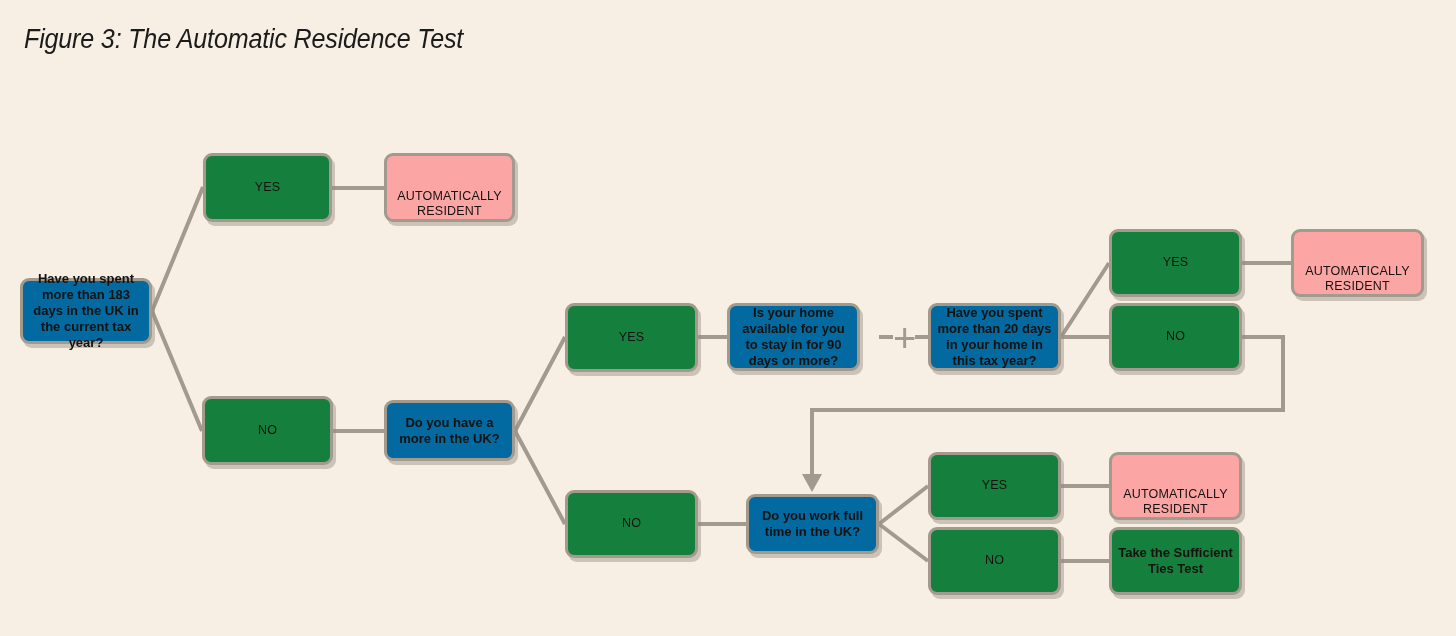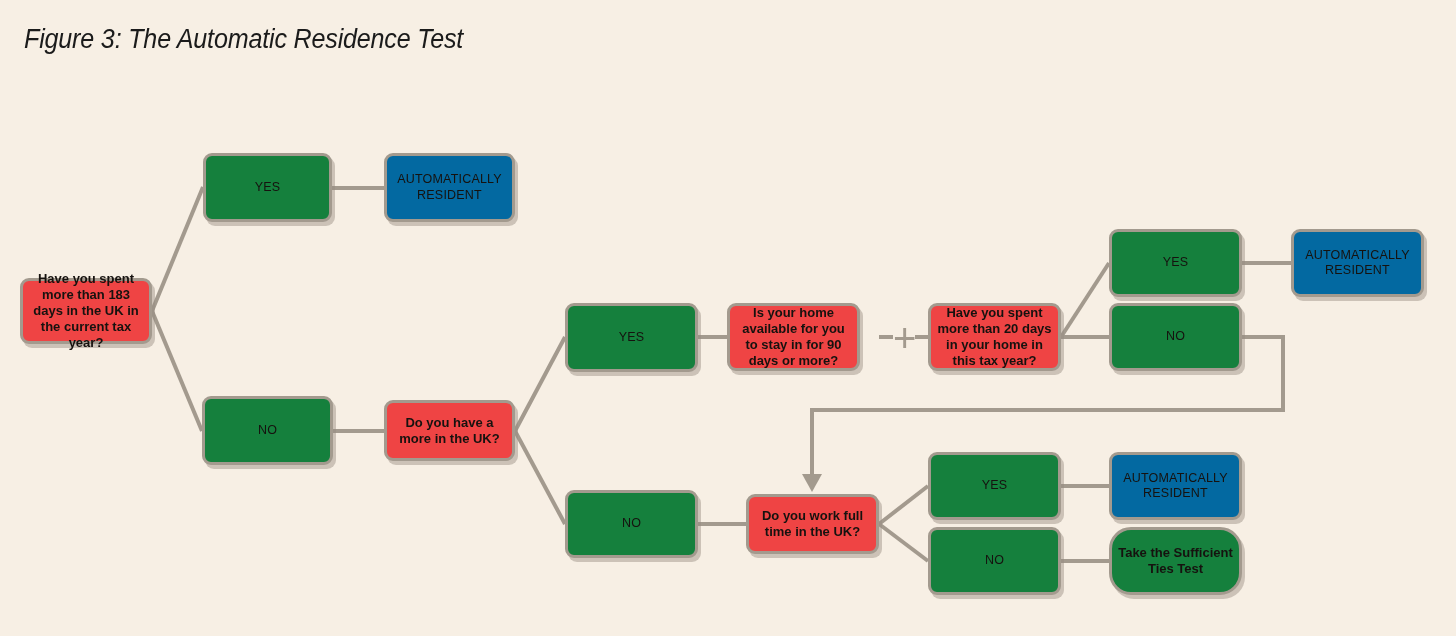--- a/index.html
+++ b/index.html
@@ -56,24 +56,25 @@
     z-index: 2;
   }
   .node .label {
     display: block;
     width: 100%;
     padding: 0 6px;
     box-sizing: border-box;
     line-height: 1.22;
   }
   .node.q {
-    background: #ef4444;
+    background: #0369a1;
   }
   .node.outcome {
-    background: #0369a1;
+    background: #fca5a5;
+    align-items: flex-end;
   }
   .node.answer .label {
     font-size: 12.5px;
     letter-spacing: 0.2px;
   }
   .node.q .label {
     font-size: 13px;
     font-weight: 600;
   }
   .node.outcome .label {
@@ -202,17 +203,17 @@
   </div>
 
   <div class="node outcome" style="left:1109px; top:452px; width:133px; height:68px;">
     <span class="label">AUTOMATICALLY RESIDENT</span>
   </div>
 
   <div class="node answer" style="left:928px; top:527px; width:133px; height:68px;">
     <span class="label">NO</span>
   </div>
 
-  <div class="node plain" style="left:1109px; top:527px; width:133px; height:68px;border-radius:22px;">
+  <div class="node plain" style="left:1109px; top:527px; width:133px; height:68px;">
     <span class="label">Take the Sufficient Ties Test</span>
   </div>
 
 </div>
 
 </body></html>

